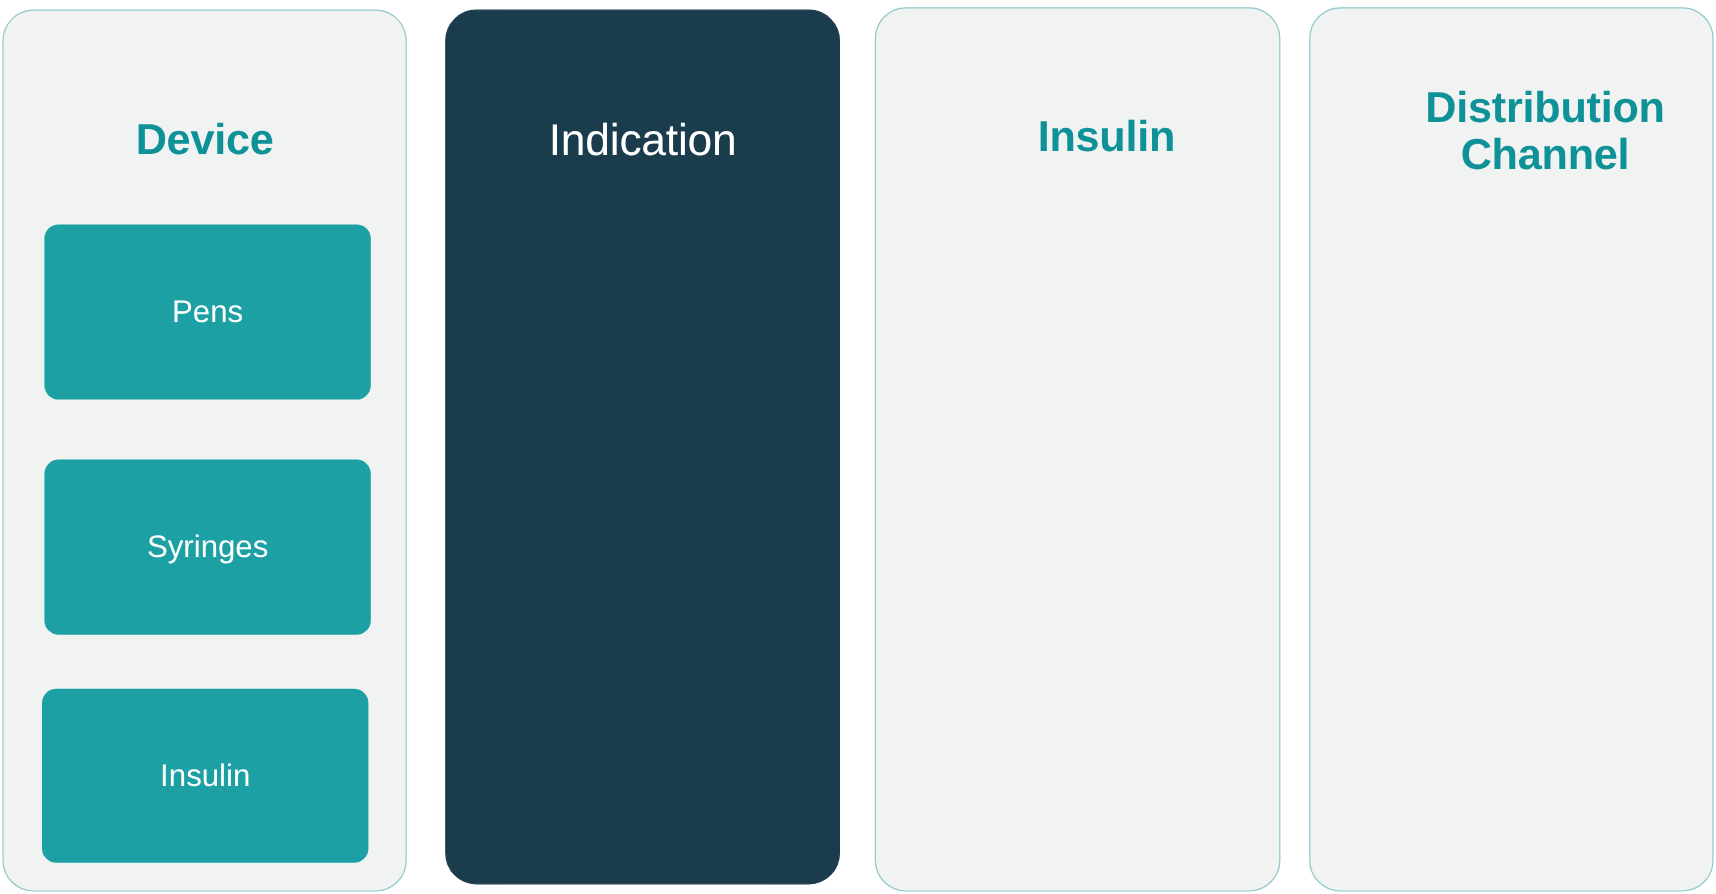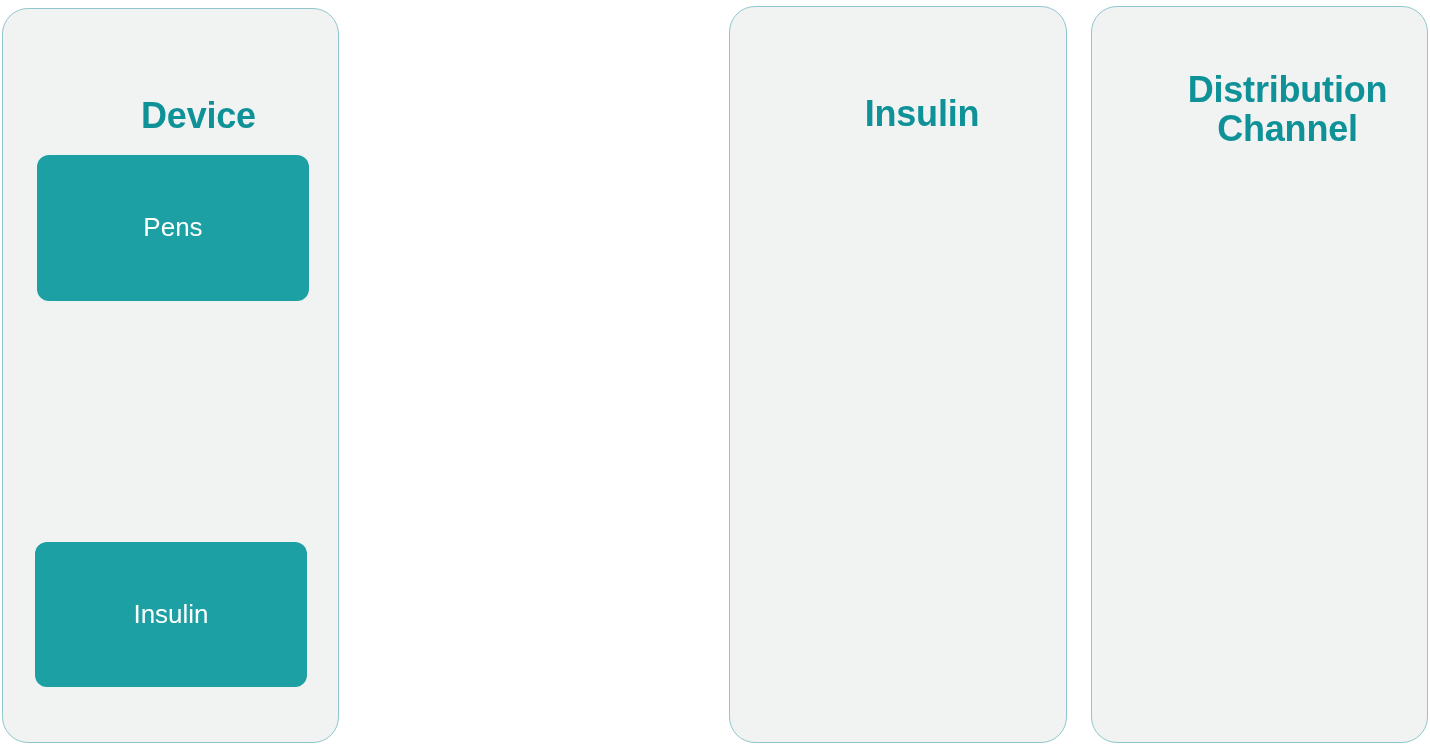--- a/index.html
+++ b/index.html
@@ -54,36 +54,37 @@
   .col-title.teal {
     color: #0E9298;
     font-weight: bold;
     font-size: 36px;
   }
   .col-title.white {
     color: #FFFFFF;
     font-weight: normal;
     font-size: 37px;
   }
-  #title-device       { top: 88px; padding-left: 28px; }
+  #title-device       { top: 88px; }
   #title-indication   { top: 88px; }
   #title-insulin      { top: 88px; margin-left: 24px; }
   #title-distribution { top: 64px; padding-left: 28px; }
 
   
   .pill {
     position: absolute;
     box-sizing: border-box;
     display: flex;
     align-items: center;
     justify-content: center;
     text-align: left;
     border-radius: 12px;
     padding: 4px 22px;
     line-height: 1.2;
+    margin-top: 32px;
   }
   .pill.teal {
     background: #1CA0A3;
     color: #FFFFFF;
     font-size: 26px;
   }
   .pill.grey {
     background: #C4C8C9;
     color: #FFFFFF;
     font-size: 26px;
@@ -102,23 +103,30 @@
   #pill-indication-2 { left: 391px; top: 541px; width: 277px; height: 82px; }
 </style>
 </head>
 <body>
 
 <div class="canvas">
 
   <div class="column light" id="col-device">
     <div class="col-title teal" id="title-device">Device</div>
     <div class="pill teal" id="pill-device-0">Pens</div>
+    <div class="pill teal" id="pill-device-1">Syringes</div>
     <div class="pill teal" id="pill-device-2">Insulin</div>
   </div>
 
+  <div class="column dark" id="col-indication">
+    <div class="col-title white" id="title-indication">Indication</div>
+    <div class="pill grey" id="pill-indication-0">Type 1 Diabetes</div>
+    <div class="pill grey" id="pill-indication-1">Type 2 Diabetes</div>
+    <div class="pill grey" id="pill-indication-2">Gestational Diabetes</div>
+  </div>
 
   <div class="column light" id="col-insulin">
     <div class="col-title teal" id="title-insulin">Insulin</div>
 
   </div>
 
   <div class="column light" id="col-distribution">
     <div class="col-title teal" id="title-distribution">Distribution Channel</div>
 
   </div>

